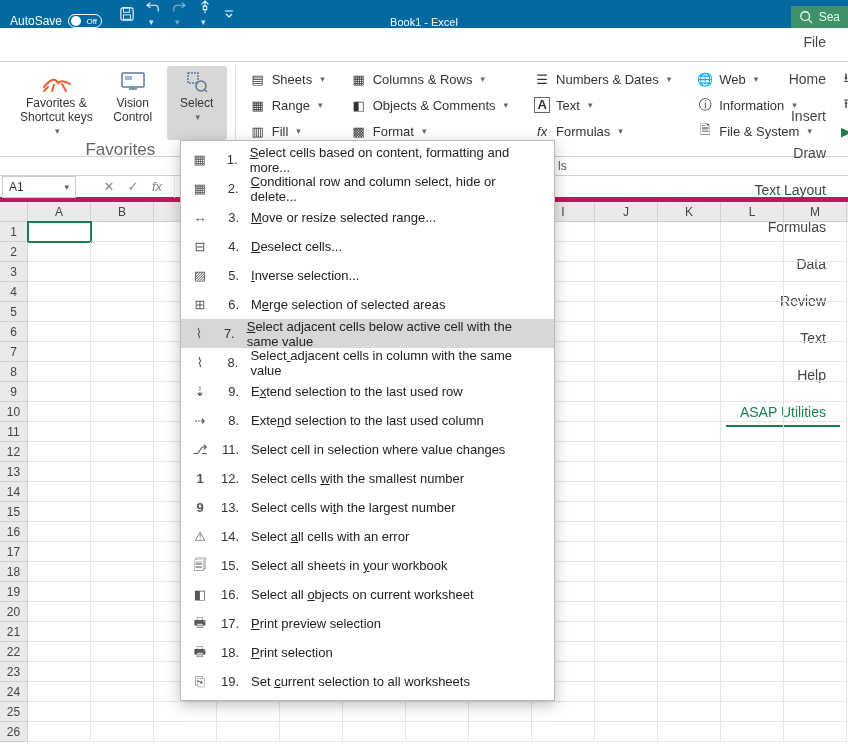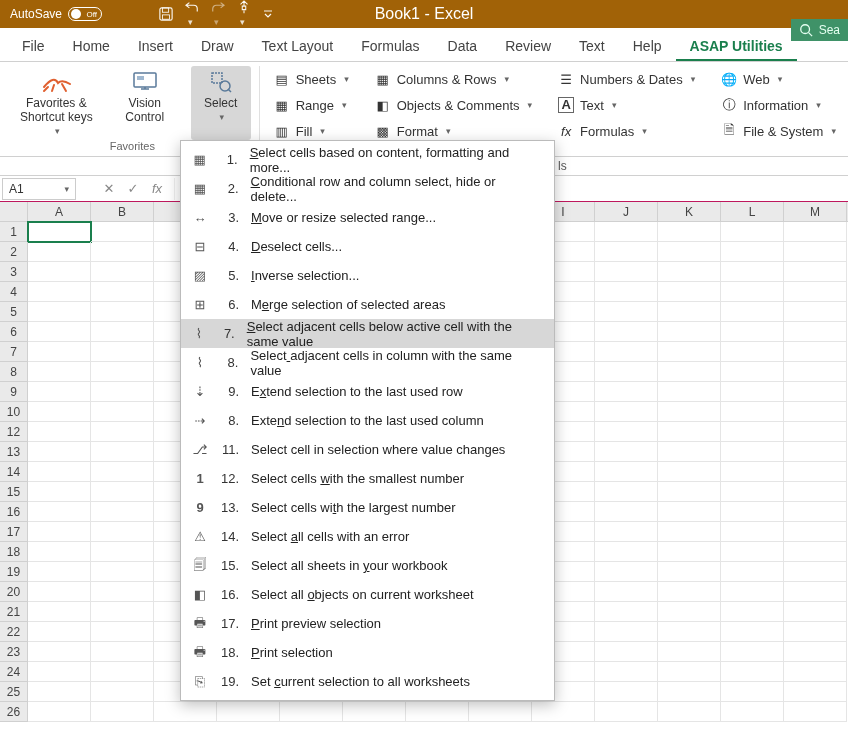--- a/index.html
+++ b/index.html
@@ -1,44 +1,44 @@
 <!DOCTYPE html>
 <html><head>
 <meta charset="utf-8">
 <style>
 * { box-sizing: border-box; margin: 0; padding: 0; font-family: "Segoe UI", Arial, sans-serif; }
 body { width: 848px; height: 745px; background: #fff; overflow: hidden; font-size: 13px; color: #333; }
 
-.titlebar { height: 28px; background: #a16207; display: flex; align-items: center; color: #fff; font-size: 12px; gap: 39px; }
+.titlebar { height: 28px; background: #0369a1; display: flex; align-items: flex-end; color: #fff; font-size: 12px; }
 .titlebar .autosave { display: flex; align-items: center; gap: 6px; padding: 0 10px; }
 .toggle { width: 34px; height: 14px; border: 1px solid #fff; border-radius: 8px; display: inline-flex; align-items: center; padding: 0 2px; font-size: 8px; position: relative; }
 .toggle::before { content:""; width: 10px; height: 10px; background: #fff; border-radius: 50%; }
 .toggle span { position: absolute; right: 4px; }
 .qat { display: flex; align-items: center; gap: 12px; padding-left: 8px; }
 .qat-item { color: #fff; opacity: 0.95; font-size: 12px; }
 .caret { font-size: 9px; margin-left: 3px; opacity: 0.85; }
-.title-center { position: absolute; left: 50%; transform: translateX(-50%); font-size: 16px; }
+.title-center { position: absolute; left: 50%; transform: translateX(-50%); font-size: 11px; }
 .search-box { margin-left: auto; background: #3f9268; height: 22px; display: flex; align-items: center; padding: 0 8px; gap: 6px; color: #e5fff1; font-size: 12px; min-width: 50px; margin-top: 32px;}
 
-.tabs { height: 34px; display: flex; align-items: flex-end; padding: 0 8px; border-bottom: 1px solid #d0d0d0; gap: 0; }
+.tabs { height: 34px; display: flex; align-items: flex-end; padding: 0 8px; border-bottom: 1px solid #d0d0d0; gap: 8px; flex-direction: column; }
 .tab { padding: 6px 14px 7px; font-size: 14px; color: #444; cursor: pointer; }
-.tab.active { color: #1a7f4d; font-weight: 700; border-bottom: 2px solid #1a7f4d; padding-bottom: 5px; }
+.tab.active { color: #1a7f4d; font-weight: 400; border-bottom: 2px solid #1a7f4d; padding-bottom: 5px; }
 
 .ribbon { height: 95px; background: #fff; border-bottom: 1px solid #d0d0d0; display: flex; padding: 4px 6px 0 6px; }
 .group { border-right: 1px solid #e0e0e0; padding: 0 8px; display: flex; flex-direction: column; align-items: center; justify-content: space-between; height: 88px; }
-.group-label { font-size: 11px; color: #666; padding-bottom: 2px; }
+.group-label { font-size: 17px; color: #666; padding-bottom: 2px; }
 .large-btn { display: flex; flex-direction: column; align-items: center; justify-content: flex-start; padding: 4px 6px; gap: 2px; font-size: 12px; text-align: center; min-width: 60px; cursor: pointer; border-radius: 3px; }
 .large-btn.active { background: #d7d7d7; }
 .btn-icon { height: 24px; display: flex; align-items: center; justify-content: center; }
 .small-btns-col { display: flex; flex-direction: column; gap: 4px; padding-top: 2px; }
 .small-btn { display: flex; align-items: center; gap: 6px; font-size: 13px; height: 22px; padding: 0 6px; cursor: pointer; border-radius: 3px; white-space: nowrap; }
 .sb-icon { width: 16px; height: 16px; display: inline-flex; align-items: center; justify-content: center; }
 .caret2 { font-size: 9px; color: #666; margin-left: 2px; }
 
-.namebox-row { height: 26px; border-bottom: 1px solid #be185d; display: flex; align-items: center; }
+.namebox-row { height: 26px; border-bottom: 5px solid #be185d; display: flex; align-items: center; }
 .namebox { width: 74px; height: 22px; border: 1px solid #ccc; margin-left: 2px; display: flex; align-items: center; padding: 0 6px; font-size: 12px; justify-content: space-between; }
 .nb-caret { font-size: 9px; color: #666; }
 .fx-btns { display: flex; align-items: center; gap: 2px; margin-left: 22px; }
 .fx-btn { width: 22px; height: 22px; display: flex; align-items: center; justify-content: center; color: #888; font-size: 13px; }
 .formula-bar { flex: 1; height: 22px; border-left: 1px solid #eee; margin-left: 6px; }
 
 .grid-wrap { position: relative; }
 .col-headers { display: flex; height: 20px; border-bottom: 1px solid #d0d0d0; background: #eaeaea; }
 .corner { width: 28px; border-right: 1px solid #d0d0d0; background: #eaeaea; }
 .col-h { width: 63px; text-align: center; font-size: 12px; color: #444; border-right: 1px solid #d0d0d0; line-height: 20px; }
@@ -110,21 +110,21 @@
     <div class="tab">Formulas</div>
     <div class="tab">Data</div>
     <div class="tab">Review</div>
     <div class="tab">Text</div>
     <div class="tab">Help</div>
     <div class="tab active">ASAP Utilities</div>
   </div>
 
 <div class="ribbon">
   <div class="group">
-    <div style="display:flex; gap:16px;">
+    <div style="display:flex; gap:4px;">
       <div class="large-btn">
         <span class="btn-icon">
             <svg width="32" height="22" viewBox="0 0 32 22">
               <path d="M4 16 Q14 4 18 12 Q22 8 30 13 M8 16 L4 20 M14 14 L12 20 M22 13 L26 20" fill="none" stroke="#e06030" stroke-width="2" stroke-linecap="round"></path>
             </svg>
           </span>
         <span style="white-space:pre; text-align:center;">Favorites &amp;
 Shortcut keys</span>
           <span class="caret2">▾</span>
       </div>
@@ -433,20 +433,36 @@
         <div class="cell"></div>
         <div class="cell"></div>
         <div class="cell"></div>
         <div class="cell"></div>
         <div class="cell"></div>
         <div class="cell"></div>
         <div class="cell"></div>
         <div class="cell"></div>
       </div>
       <div class="row">
+        <div class="row-h">11</div>
+        <div class="cell"></div>
+        <div class="cell"></div>
+        <div class="cell"></div>
+        <div class="cell"></div>
+        <div class="cell"></div>
+        <div class="cell"></div>
+        <div class="cell"></div>
+        <div class="cell"></div>
+        <div class="cell"></div>
+        <div class="cell"></div>
+        <div class="cell"></div>
+        <div class="cell"></div>
+        <div class="cell"></div>
+      </div>
+      <div class="row">
         <div class="row-h">12</div>
         <div class="cell"></div>
         <div class="cell"></div>
         <div class="cell"></div>
         <div class="cell"></div>
         <div class="cell"></div>
         <div class="cell"></div>
         <div class="cell"></div>
         <div class="cell"></div>
         <div class="cell"></div>

